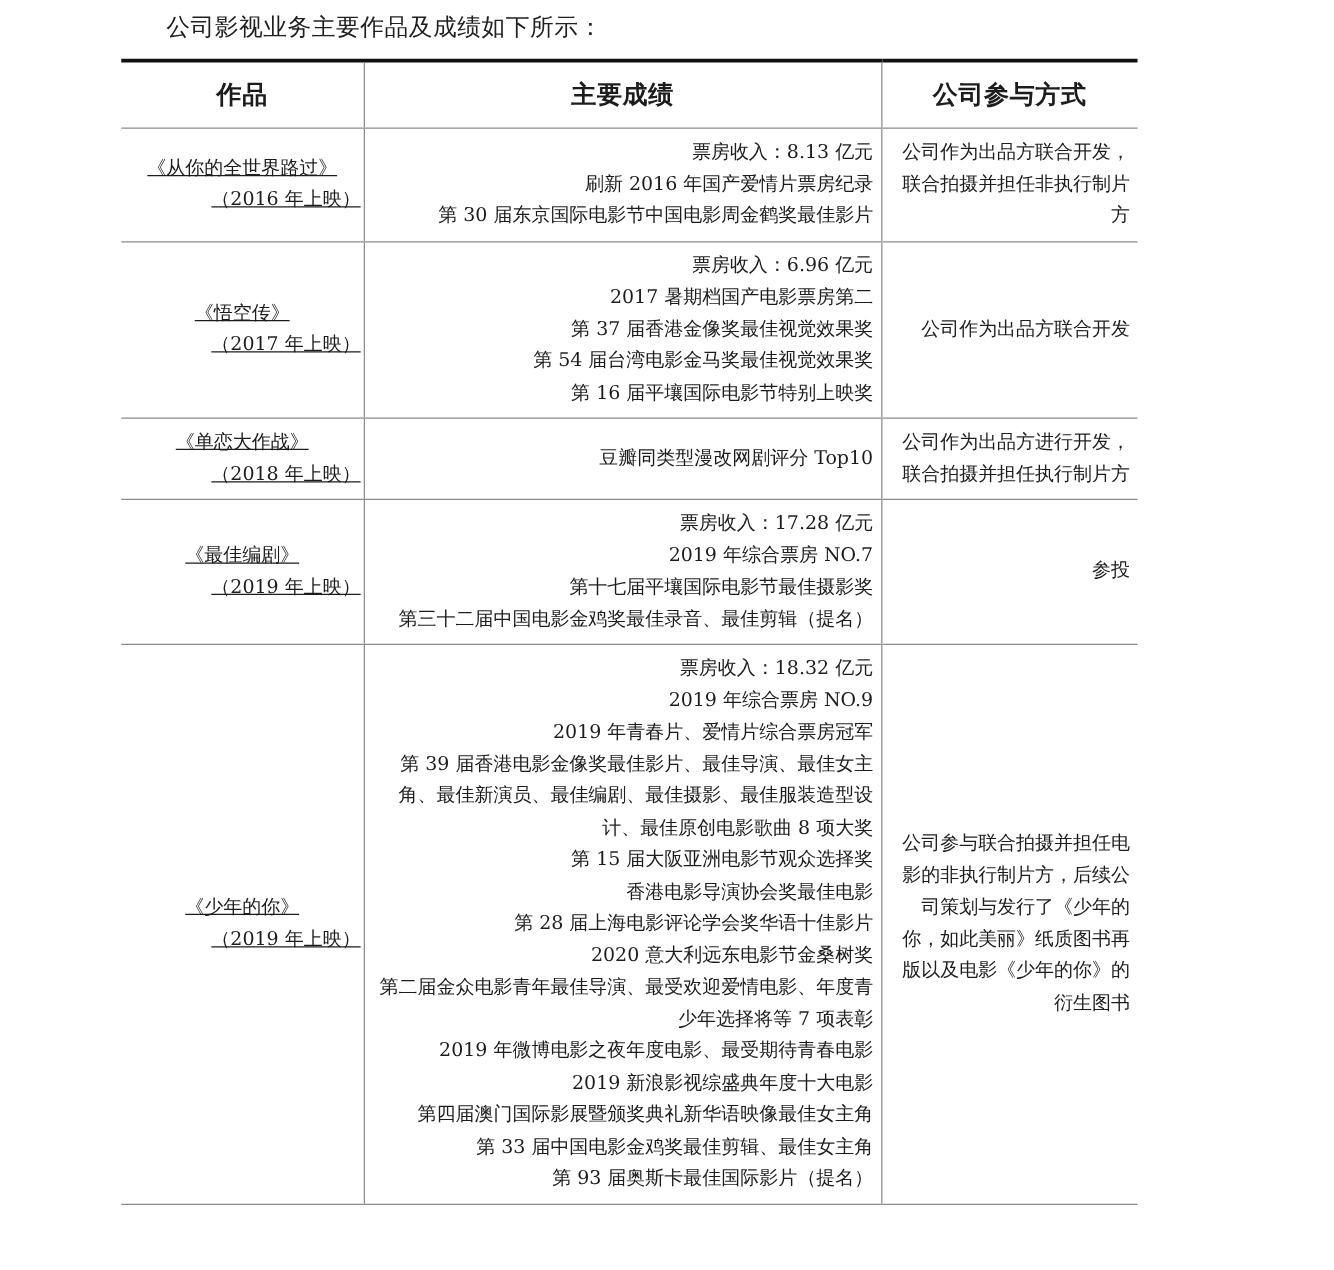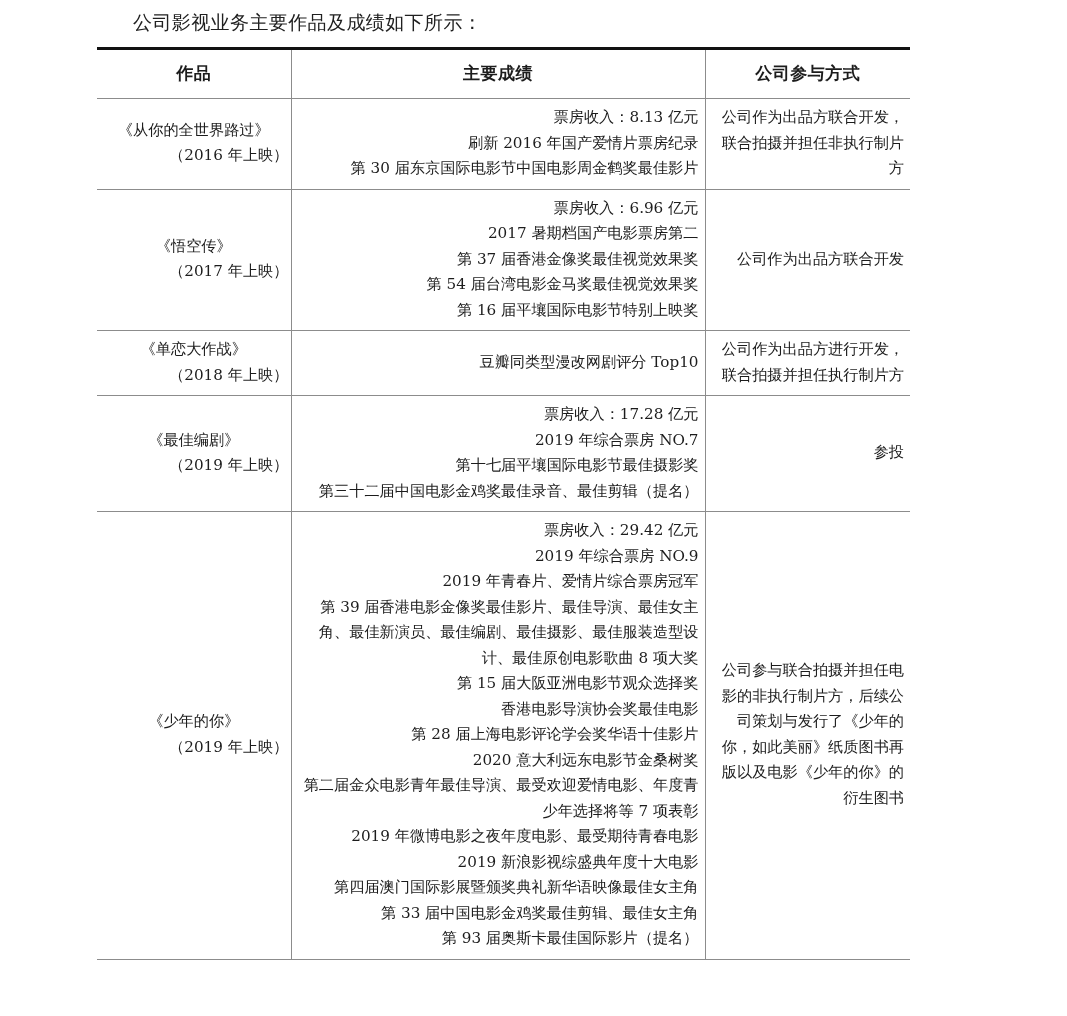--- a/index.html
+++ b/index.html
@@ -47,38 +47,39 @@
   table.works col.c-work   { width: 194px; }
   table.works col.c-ach    { width: 414px; }
   table.works col.c-part   { width: 205px; }
 
   table.works thead tr.header-row > th {
     border-top: 3px solid #111;
     border-bottom: 1.3px solid #8c8c8c;
     text-align: center;
     vertical-align: middle;
     font-weight: bold;
-    font-size: 17px;
+    font-size: 20px;
     padding: 12px 4px 13px 4px;
     letter-spacing: 0.5px;
   }
   table.works thead tr.header-row > th.div-l {
     border-left: 1.3px solid #8c8c8c;
   }
 
   table.works tbody td {
     border-bottom: 1.3px solid #8c8c8c;
     vertical-align: middle;
     padding: 6px 8px 7px 8px;
     line-height: 25.5px;
   }
   table.works tbody td.cell-work {
     text-align: center;
     padding-left: 2px;
     padding-right: 2px;
+    text-decoration: underline;
   }
   table.works tbody td.cell-ach {
     border-left: 1.3px solid #8c8c8c;
     text-align: right;
     padding-left: 10px;
     padding-right: 6px;
   }
   table.works tbody td.cell-part {
     border-left: 1.3px solid #8c8c8c;
     text-align: left;
@@ -178,21 +179,21 @@
               <span class="part-text">参投</span>
             </td>
           </tr>
           <tr>
             <td class="cell-work">
               <span class="work-title">《少年的你》</span>
               <span class="work-year">（2019 年上映）</span>
             </td>
             <td class="cell-ach">
               <ul class="ach-list">
-                <li>票房收入：29.42 亿元</li>
+                <li>票房收入：18.32 亿元</li>
                 <li>2019 年综合票房 NO.9</li>
                 <li>2019 年青春片、爱情片综合票房冠军</li>
                 <li>第 39 届香港电影金像奖最佳影片、最佳导演、最佳女主角、最佳新演员、最佳编剧、最佳摄影、最佳服装造型设计、最佳原创电影歌曲 8 项大奖</li>
                 <li>第 15 届大阪亚洲电影节观众选择奖</li>
                 <li>香港电影导演协会奖最佳电影</li>
                 <li>第 28 届上海电影评论学会奖华语十佳影片</li>
                 <li>2020 意大利远东电影节金桑树奖</li>
                 <li>第二届金众电影青年最佳导演、最受欢迎爱情电影、年度青少年选择将等 7 项表彰</li>
                 <li>2019 年微博电影之夜年度电影、最受期待青春电影</li>
                 <li>2019 新浪影视综盛典年度十大电影</li>

